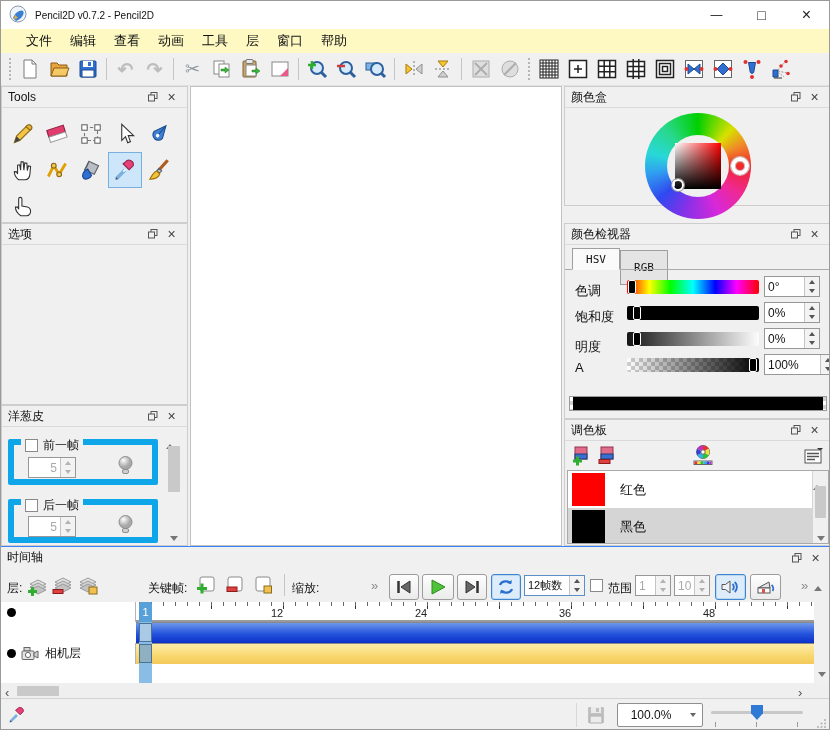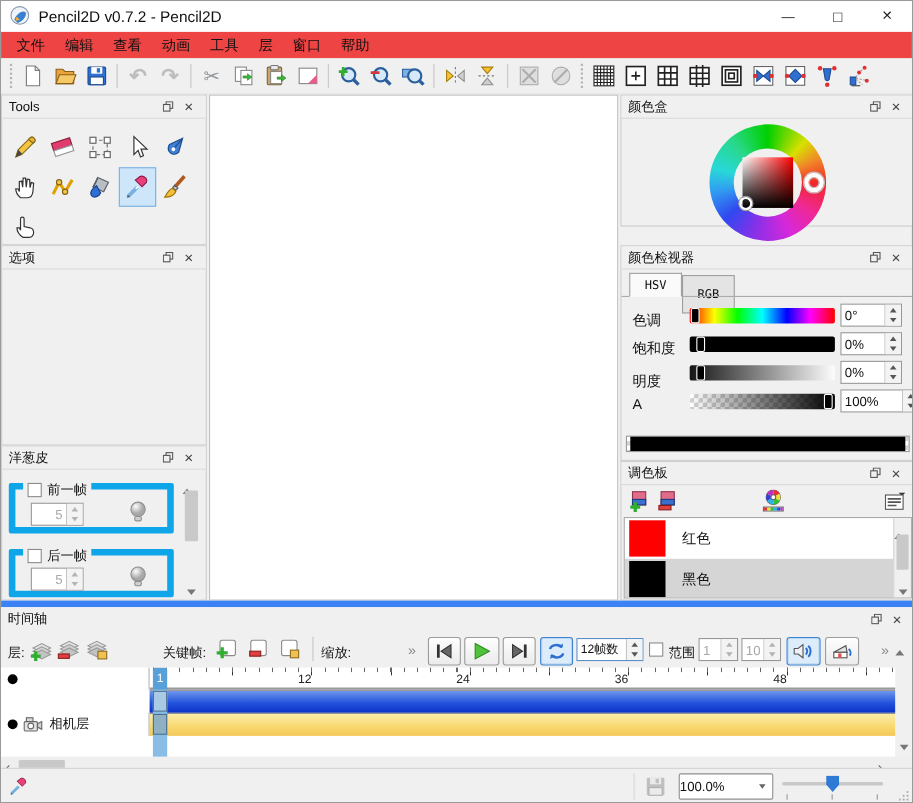--- a/index.html
+++ b/index.html
@@ -1,23 +1,23 @@
 <!DOCTYPE html>
 <html><head>
 <meta charset="utf-8">
 <style>
 *{margin:0;padding:0;box-sizing:border-box}
 html,body{background:#d8d8d8}
 #app{position:relative;width:830px;height:730px;background:#f0f0f0;font-family:"Liberation Sans",sans-serif;font-size:12px;color:#111;overflow:hidden;border:1px solid #9a9a9a}
 .abs{position:absolute}
 
 #titlebar{position:absolute;top:0;left:0;width:100%;height:28px;background:#fff;display:flex;align-items:center}
-#titlebar .ttext{margin-left:8px;font-size:14px}
+#titlebar .ttext{margin-left:8px;font-size:10px}
 .winbtn{width:45px;height:28px;display:flex;align-items:center;justify-content:center;font-size:12px;color:#222}
-#menubar{position:absolute;top:28px;left:0;width:100%;height:24px;background:#ef4444;display:flex;align-items:center;padding-left:5px}
+#menubar{position:absolute;top:28px;left:0;width:100%;height:24px;background:#fef9c3;display:flex;align-items:center;padding-left:16px}
 .menu-item{padding:3px 9px;font-size:13px}
 #toolbar{position:absolute;top:52px;left:0;width:100%;height:33px;background:#f0f0f0;display:flex;align-items:center;padding-left:4px;border-bottom:1px solid #e2e2e2}
 .tbtn{width:29px;height:28px;display:flex;align-items:center;justify-content:center}
 .tbtn.dis{opacity:.85}
 .tsep{width:1px;height:22px;background:#c6c6c6;margin:0 4px}
 .thandle{width:0;height:22px;border-left:2px dotted #b5b5b5;margin:0 4px}
 .garrow{font-size:19px;color:#bdbdbd;font-weight:bold;line-height:1}
 
 .panel{position:absolute;background:#f0f0f0;border:1px solid #cdcdcd}
 .ptitle{height:21px;display:flex;align-items:center;padding:0 6px;border-bottom:1px solid #dadada;background:#f0f0f0}
@@ -54,21 +54,21 @@
 .groove{position:absolute;height:14px;border-radius:2px}
 .handle{position:absolute;top:0;width:8px;height:14px;background:#000;border:1px solid #fff;border-radius:2px}
 .checker{background-image:linear-gradient(45deg,#cfcfcf 25%,transparent 25%,transparent 75%,#cfcfcf 75%),linear-gradient(45deg,#cfcfcf 25%,transparent 25%,transparent 75%,#cfcfcf 75%);background-size:8px 8px;background-position:0 0,4px 4px;background-color:#fff}
 
 .plist{position:absolute;background:#fff;border:1px solid #a9a9a9;overflow:hidden}
 .prow{position:relative;height:37px;display:flex;align-items:center}
 .prow.sel{background:#d5d5d5}
 .swatch{width:33px;height:33px;margin-left:4px}
 .pname{margin-left:15px;font-size:13px}
 
-#timeline{position:absolute;top:545px;left:0;width:830px;height:152px;background:#f0f0f0;border-top:6px solid #3b82f6}
+#timeline{position:absolute;top:545px;left:0;width:830px;height:152px;background:#f0f0f0;border-top:1px solid #3b82f6}
 .flat{display:flex;align-items:center;justify-content:center}
 .btn{border:1px solid #9c9c9c;border-radius:3px;background:linear-gradient(#fefefe,#ebebeb);display:flex;align-items:center;justify-content:center}
 .btn.checked{background:#ddecfa;border:1px solid #3f84cf;box-shadow:0 0 0 1px #bcd8f0 inset}
 .tlabel{position:absolute;font-size:12px;top:33px}
 .ruler{position:absolute;background:#fff;border-bottom:2px solid #9a9a9a;
  background-image:repeating-linear-gradient(90deg,#666 0 1px,transparent 1px 12px),repeating-linear-gradient(90deg,#333 0 1px,transparent 1px 72px);
  background-size:100% 4px,100% 7px;background-repeat:no-repeat;background-position:3px 0,3px 0}
 .rnum{position:absolute;top:5px;width:40px;text-align:center;font-size:11px;color:#222}
 .track-bitmap{position:absolute;background:linear-gradient(180deg,#6f97ec 0%,#2353dc 55%,#0c30c8 100%);border-top:1px solid #888}
 .track-camera{position:absolute;background:linear-gradient(180deg,#fdeca8 0%,#f8d76e 60%,#f3c95a 100%);border-top:1px solid #888}
@@ -77,21 +77,21 @@
 .dot{width:9px;height:9px;border-radius:50%;background:#000;margin-left:6px}
 .lname{margin-left:6px;font-size:12px}
 .playhead-badge{position:absolute;background:#57a0d8;color:#fff;font-size:11px;text-align:center;border-radius:2px 2px 0 0}
 .ph-col{position:absolute;background:#8abde6}
 .ph-cell{position:absolute;border:1px solid #4a7296}
 
 #statusbar{position:absolute;top:697px;left:0;width:830px;height:33px;background:#f0f0f0;border-top:1px solid #d2d2d2;display:flex;align-items:center}
 #hscroll{position:absolute;top:136px;left:0;width:830px;height:16px;background:#efefef}
 .harrow{position:absolute;top:2px;font-size:13px;color:#555}
 .combo{display:flex;align-items:center;border:1px solid #8f8f8f;background:#fff;height:24px;width:86px;border-radius:2px}
-.combo .cv{flex:1;font-size:12px}
+.combo .cv{flex:1;text-align:center;font-size:12px}
 .combo .ca{width:18px;display:flex;align-items:center;justify-content:center}
 .slider-handle{position:absolute;width:12px;height:15px;background:#2f7ad4;clip-path:polygon(0 0,100% 0,100% 55%,50% 100%,0 55%)}
 .tick{position:absolute;width:1px;height:5px;background:#9a9a9a}
 </style>
 </head>
 <body>
 
 <div id="app">
 
   <div id="titlebar">

